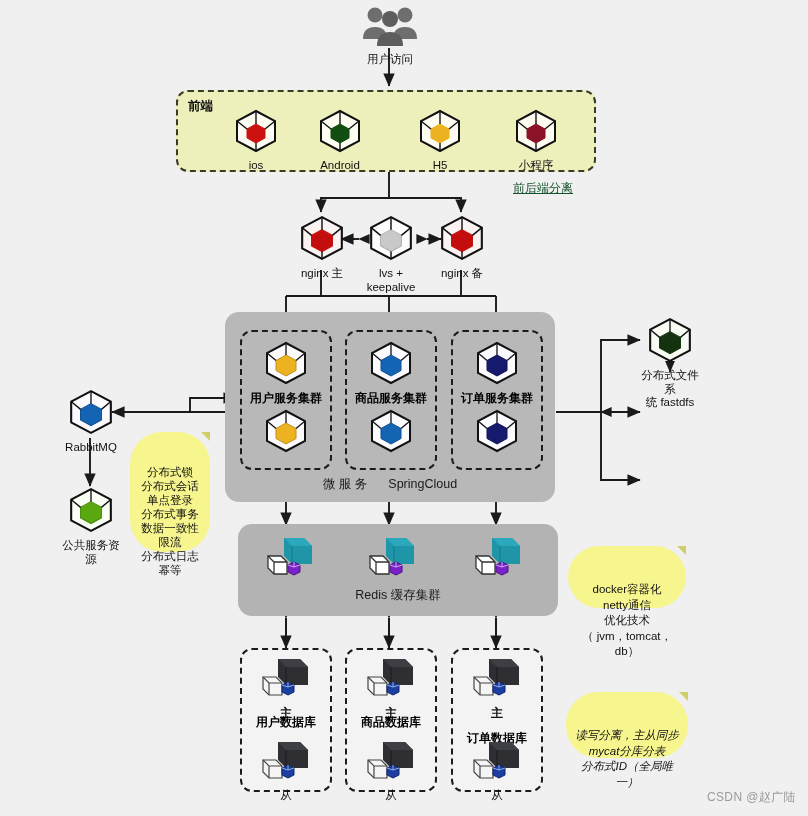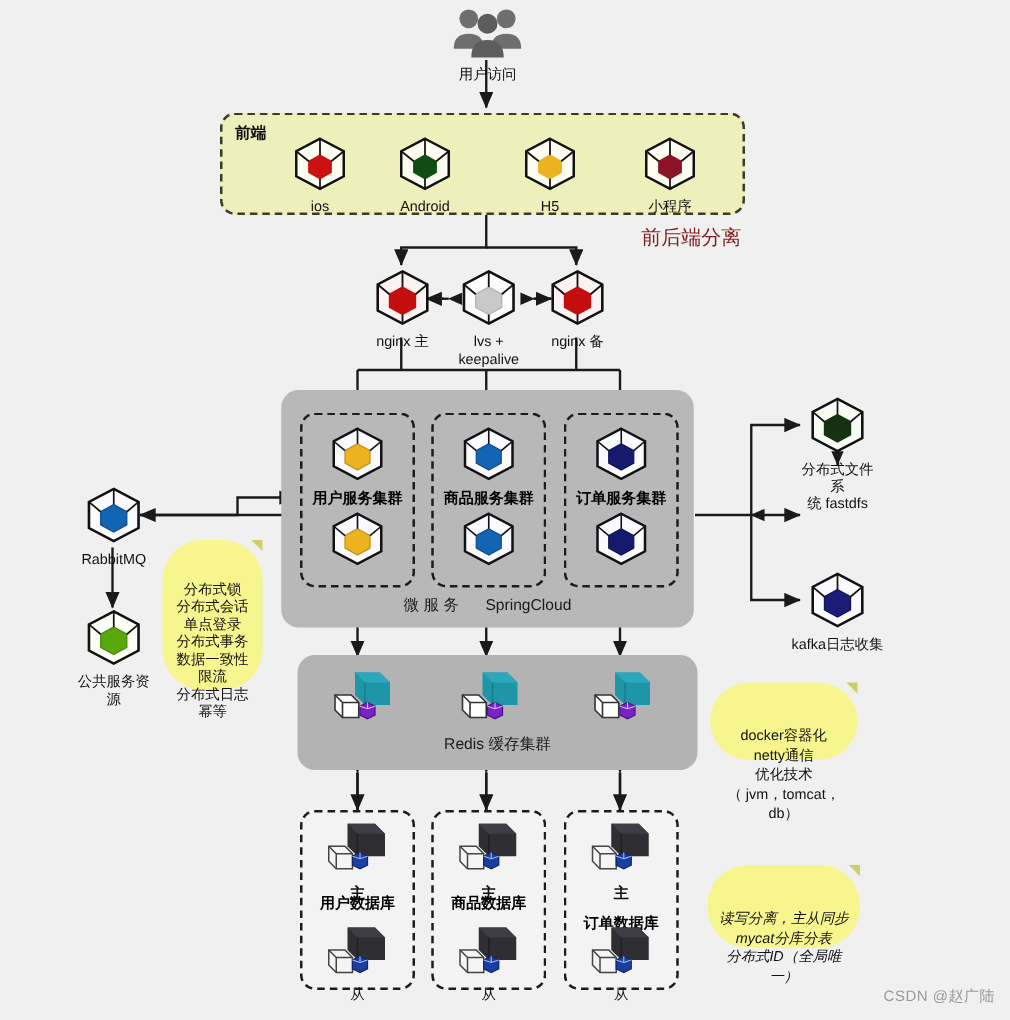--- a/index.html
+++ b/index.html
@@ -61,21 +61,21 @@
   }
   .note .fold {
     position: absolute; right: 0; top: 0; width: 0; height: 0;
     border-left: 9px solid transparent; border-top: 9px solid #cfcf6a;
   }
 
   .watermark {
     position: absolute; right: 12px; bottom: 10px;
     font-size: 12px; color: #9a9a9a; letter-spacing: .4px;
   }
-  .plain-label { position: absolute; font-size: 16px; color: #7f1d1d; }
+  .plain-label { position: absolute; font-size: 12px; color: #14532d; text-decoration: underline; }
 </style>
 </head>
 <body>
 
 <div id="canvas">
 
   <svg class="wires" viewBox="0 0 808 816">
     <defs>
       <marker id="ah" markerWidth="8" markerHeight="8" refX="6.6" refY="3" orient="auto">
         <path d="M0,0 L7,3 L0,6 z" fill="#1a1a1a"></path>
@@ -408,34 +408,20 @@
             <path d="M4,13 L13,20.5"></path>
             <path d="M42,13 L33,20.5"></path>
           </g>
       </svg>
     </span>
     <div class="cap">分布式文件系
 统 fastdfs</div>
   </div>
 
 
-  <div class="node" style="left:630px; top:456px; width:80px;">
-    <span class="cube">
-      <svg width="50" height="48" viewBox="0 0 46 46">
-        <path d="M23,3 L42,13 L42,33 L23,43 L4,33 L4,13 Z" fill="#fbfbff" stroke="#111" stroke-width="2"></path>
-        <path d="M23,15 L33,20.5 L33,30.5 L23,36 L13,30.5 L13,20.5 Z" fill="#1b1b78" stroke="#141459"></path>
-        <g stroke="#111" stroke-width="1.3">
-            <path d="M23,3 L23,15"></path>
-            <path d="M4,13 L13,20.5"></path>
-            <path d="M42,13 L33,20.5"></path>
-          </g>
-      </svg>
-    </span>
-    <div class="cap">kafka日志收集</div>
-  </div>
 
   <div class="gray-box redis" style="left:238px; top:524px; width:320px; height:92px;">
     <div class="gray-label" style="bottom:12px;">Redis 缓存集群</div>
   </div>
 
   <div class="node" style="left:264px; top:534px; width:52px;">
     <span class="cube">
       <svg width="52" height="46" viewBox="0 0 52 46">
         <path d="M20,4 L40,4 L48,12 L48,30 L28,30 L20,22 Z" fill="#1f95a8"></path>
         <path d="M20,4 L28,12 L48,12" fill="none" stroke="#1f95a8"></path>

